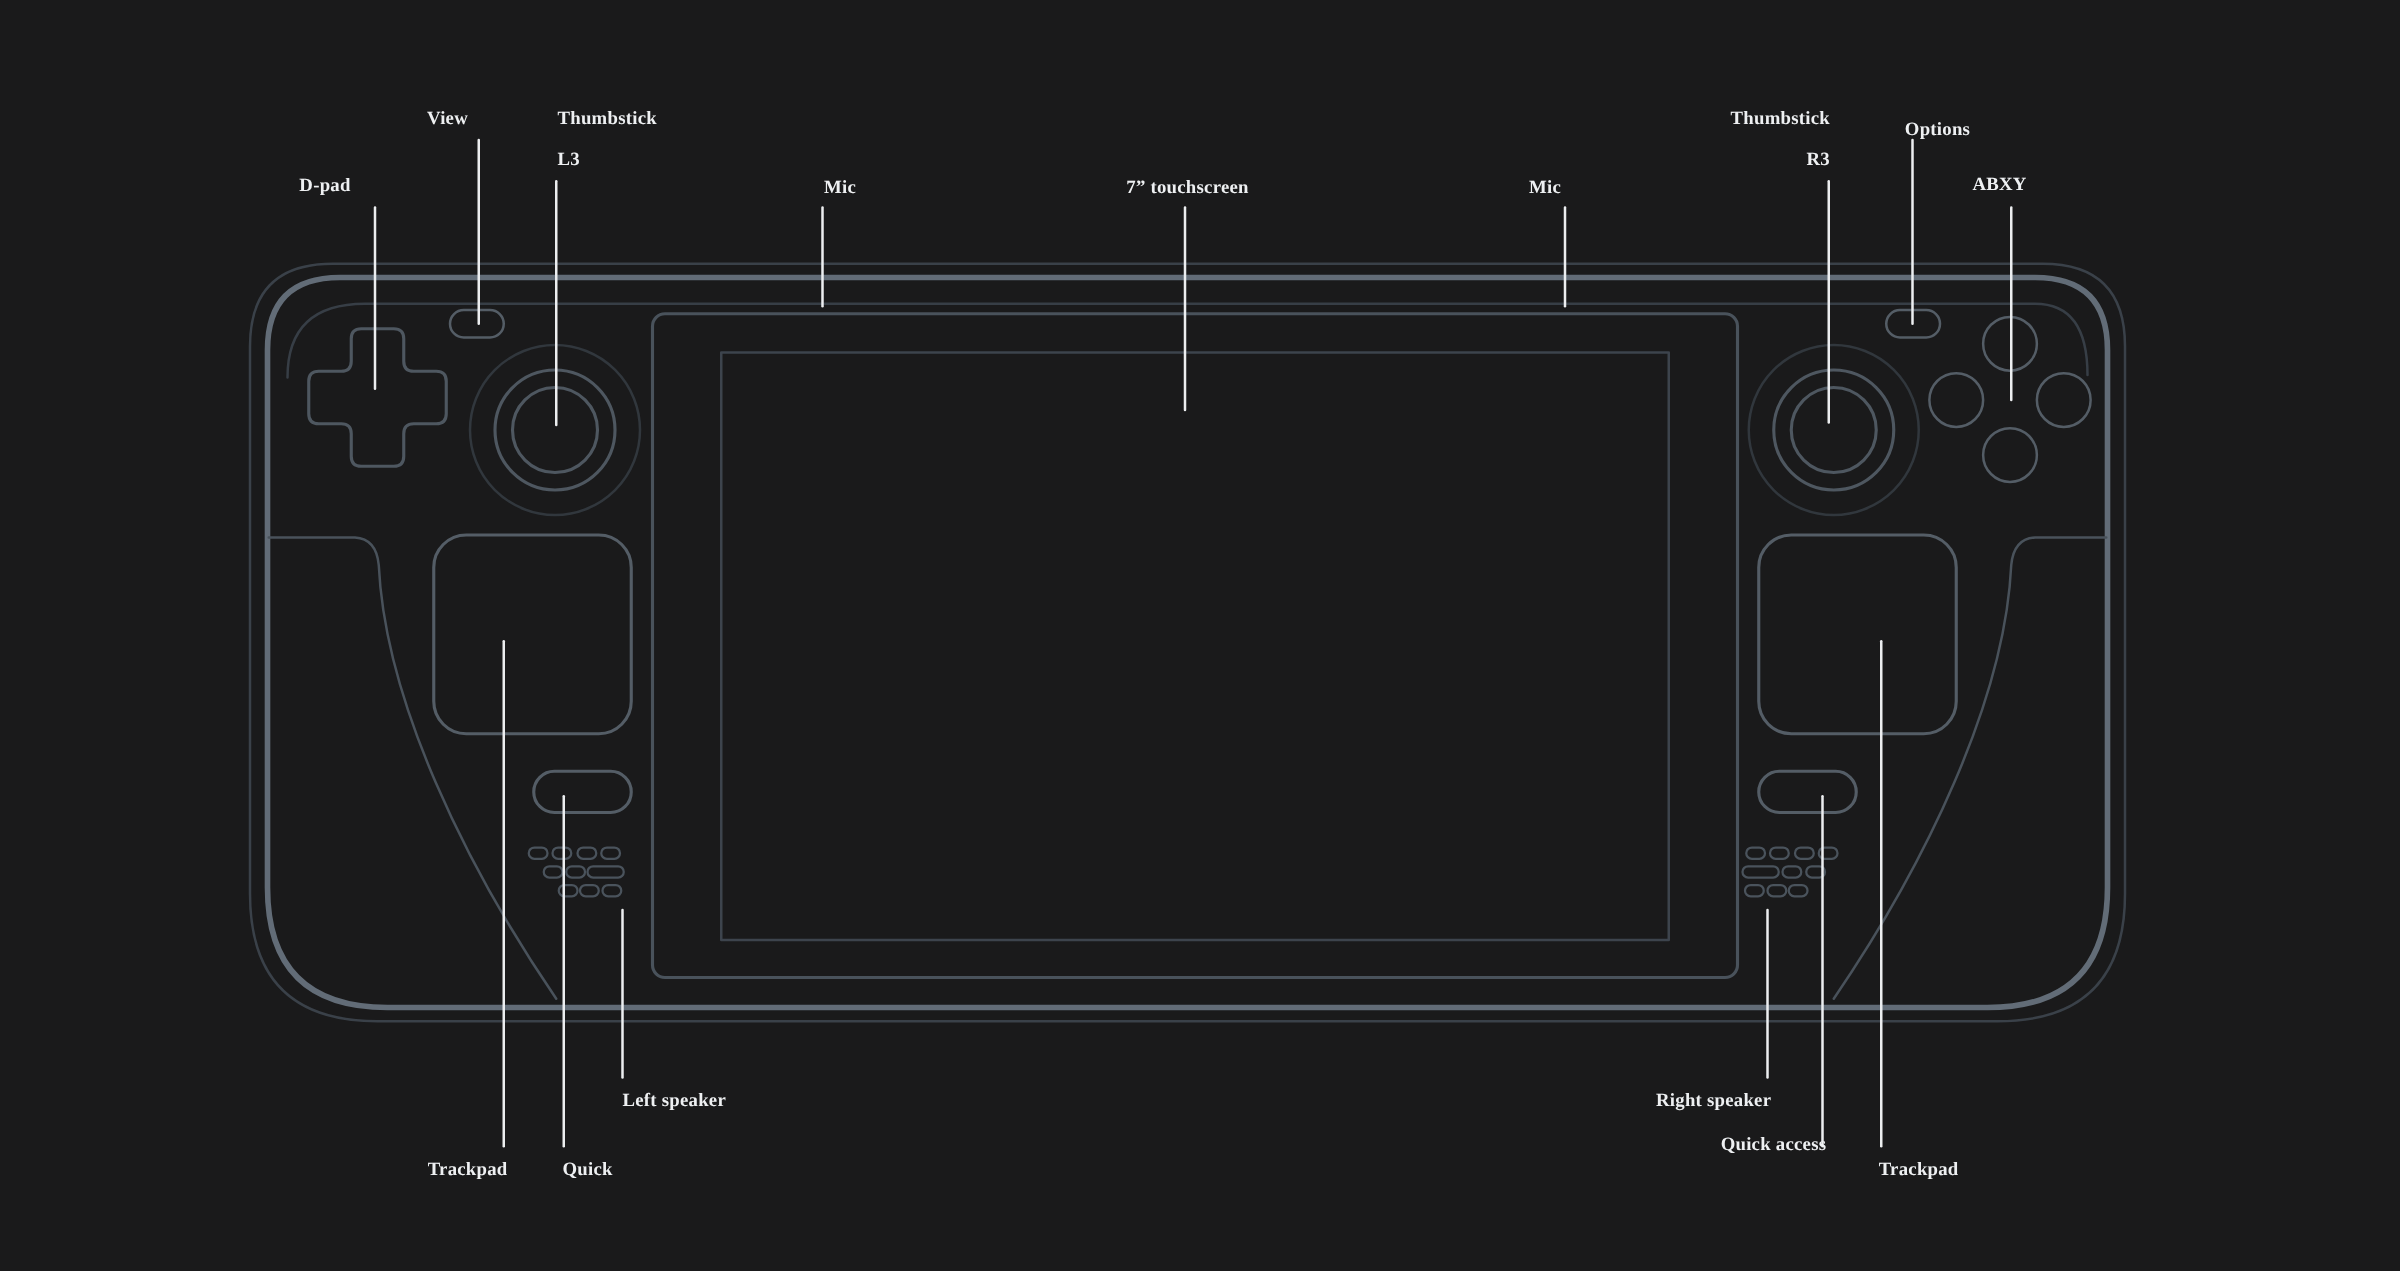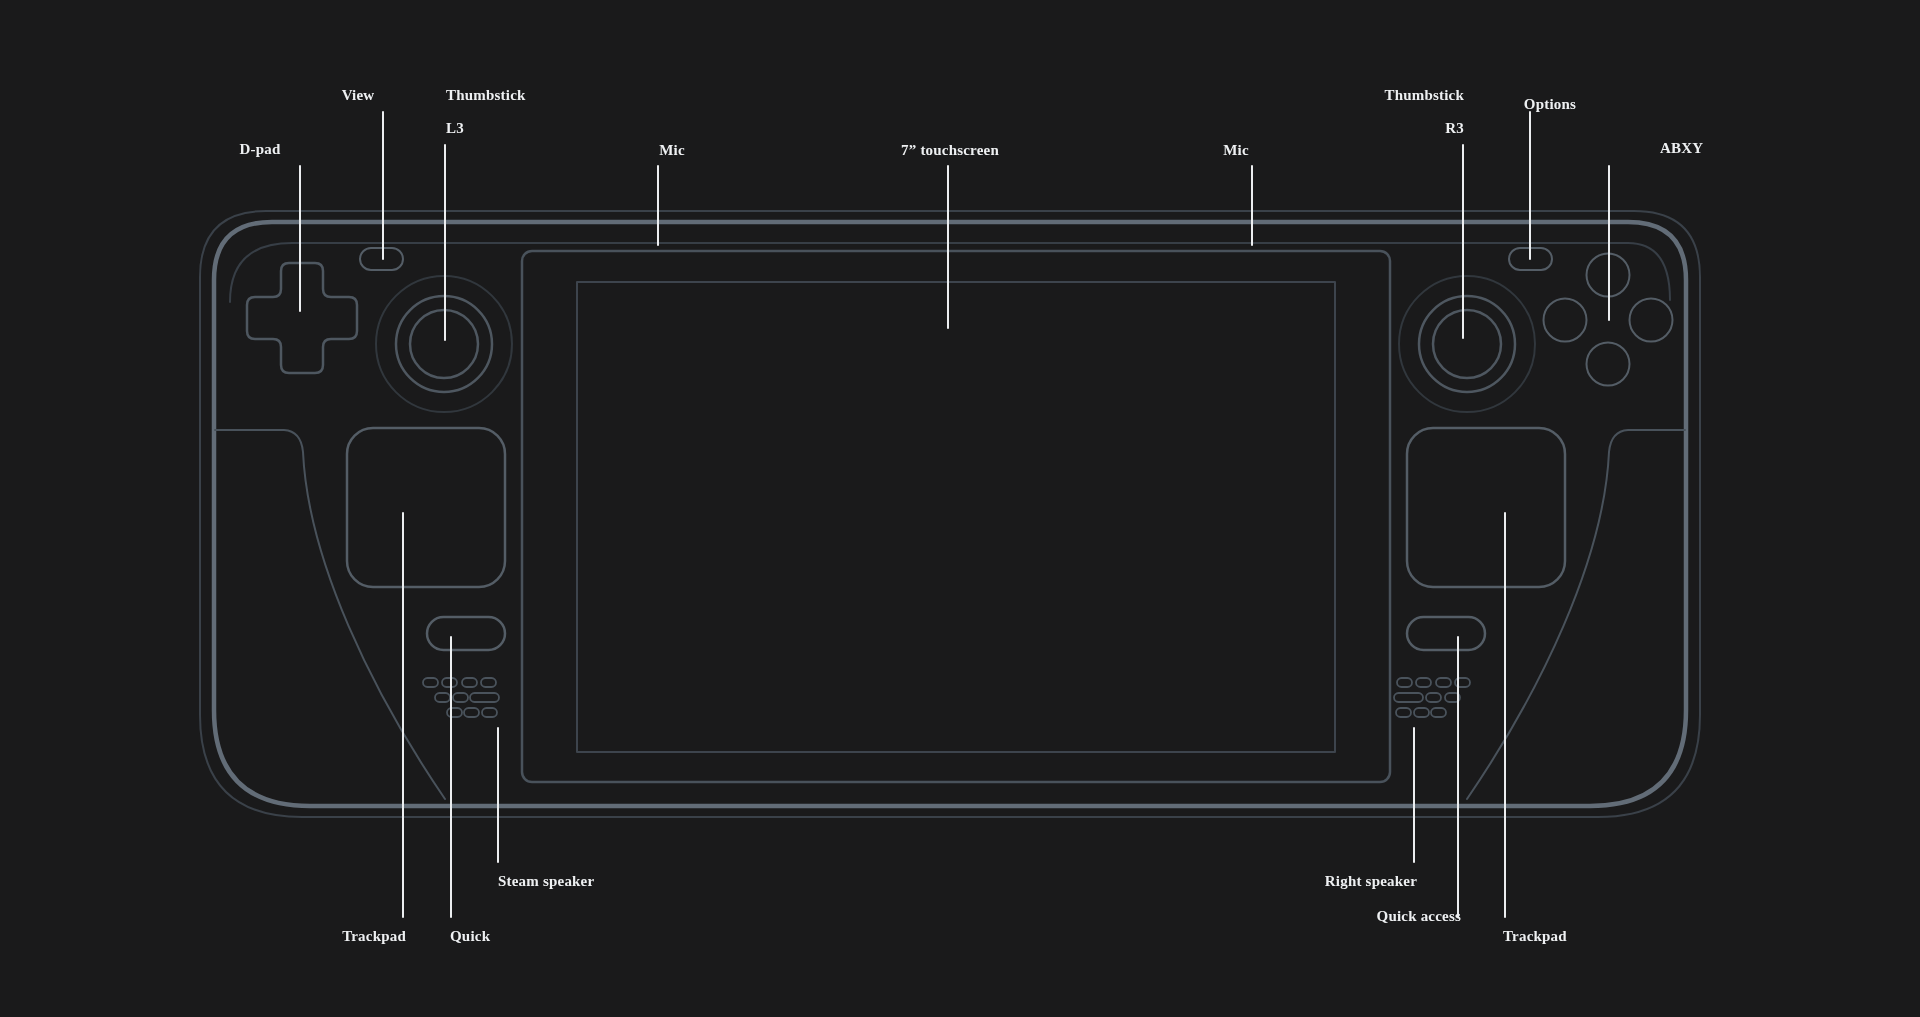--- a/index.html
+++ b/index.html
@@ -146,22 +146,22 @@
     <div>L3</div>
   </div>
   <div class="label center" style="left:672px;top:134px">Mic</div>
   <div class="label center" style="left:950px;top:134px">7” touchscreen</div>
   <div class="label center" style="left:1236px;top:134px">Mic</div>
   <div class="label alignr" style="right:456px;top:79px">
     <div>Thumbstick</div>
     <div>R3</div>
   </div>
   <div class="label center" style="left:1550px;top:88px">Options</div>
-  <div class="label" style="left:1660px;top:132px">ABXY</div>
+  <div class="label" style="left:1578px;top:132px">ABXY</div>
 
   <div class="label alignr" style="right:1514px;top:920px">Trackpad</div>
   <div class="label" style="left:450px;top:920px">Quick</div>
-  <div class="label" style="left:498px;top:865px">Steam speaker</div>
+  <div class="label" style="left:498px;top:865px">Left speaker</div>
   <div class="label alignr" style="right:503px;top:865px">Right speaker</div>
   <div class="label alignr" style="right:459px;top:900px">Quick access</div>
   <div class="label" style="left:1503px;top:920px">Trackpad</div>
 
 </div>
 
 </body></html>

